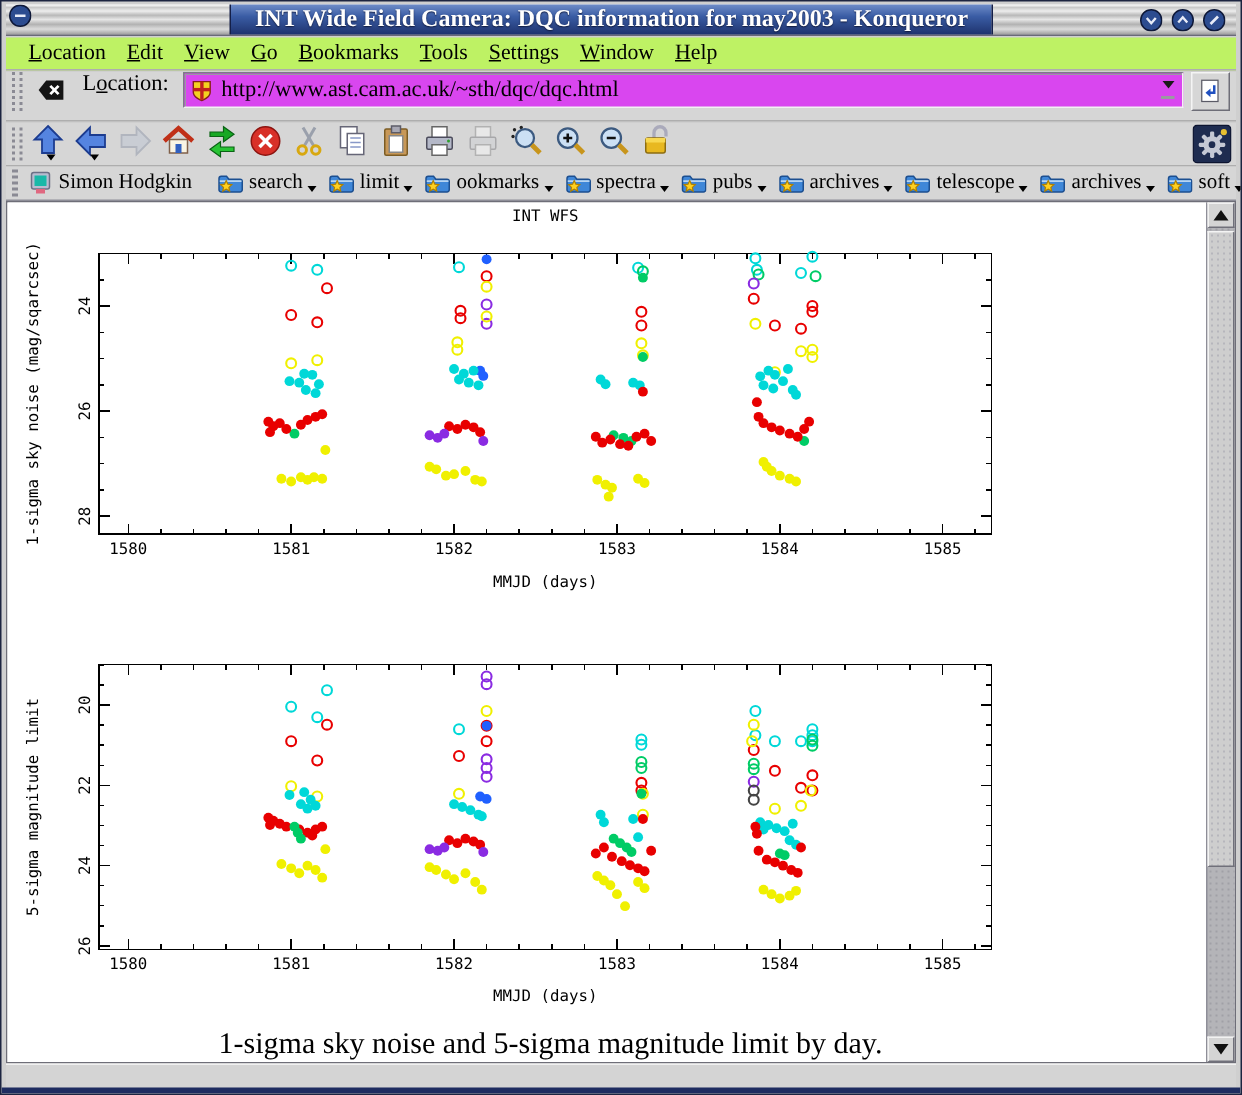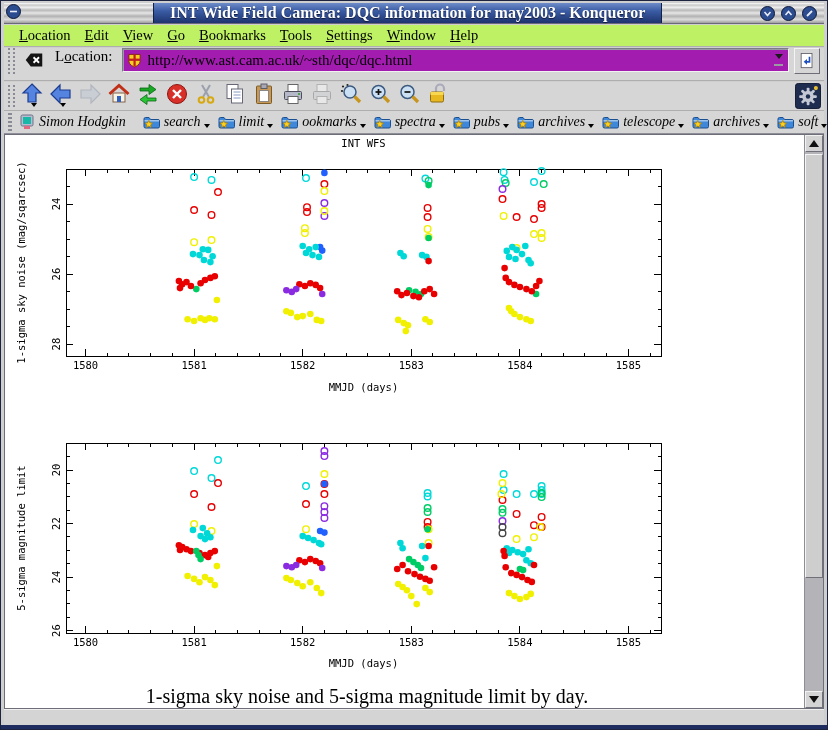--- a/index.html
+++ b/index.html
@@ -21,39 +21,39 @@
   .menubar{position:absolute;top:24px;left:3px;right:3px;height:22px;background:#bef264;
     display:flex;align-items:center;padding-left:8px;font-size:14.5px;border-bottom:1px solid #aeaeae;}
   .menu-item{padding:1px 7px;cursor:pointer;color:#000;}
   .menu-item u{text-decoration:underline;}
   
   .locbar{position:absolute;top:47px;left:3px;right:3px;height:33px;background:#d6d6d6;
     display:flex;align-items:flex-start;gap:5px;padding:0 4px 0 2px;border-bottom:1px solid #aeaeae;}
   .grip{width:7px;height:80%;border-left:2px dotted #8a8a94;border-right:2px dotted #8a8a94;margin:0 2px;cursor:grab;}
   .icon-btn{width:24px;height:24px;display:flex;align-items:center;justify-content:center;cursor:pointer;flex:0 0 auto;}
   .loc-label{font-size:15px;color:#000;padding:0 4px;}
-  .combo{flex:1;height:24px;background:#a21caf;border:1px solid #7c7c86;border-bottom-color:#f2f2f2;border-right-color:#f2f2f2;
+  .combo{flex:1;height:24px;background:#d946ef;border:1px solid #7c7c86;border-bottom-color:#f2f2f2;border-right-color:#f2f2f2;
     box-shadow:inset 1px 1px 0 #9a9aa4;display:flex;align-items:center;padding:0 2px 0 4px;}
   .combo input{flex:1;border:none;outline:none;font-family:"Liberation Serif",serif;font-size:15px;color:#000;background:transparent;padding:0 2px;}
   .combo-arrow{width:15px;height:18px;display:flex;flex-direction:column;align-items:center;justify-content:center;cursor:pointer;}
   .combo-arrow .tri{width:0;height:0;border:4px solid transparent;border-top:5px solid #1a1a1a;margin-bottom:1px;}
   .combo-arrow .bar{width:9px;height:2px;background:#9a9aa0;}
   .go-btn{width:26px;height:26px;background:#d6d6d6;border:1px solid #f4f4f4;border-right-color:#6e6e78;border-bottom-color:#6e6e78;
     display:flex;align-items:center;justify-content:center;cursor:pointer;}
   
   .toolbar{position:absolute;top:81px;left:3px;right:3px;height:29px;background:#d6d6d6;
     display:flex;align-items:center;gap:1px;padding:0 2px;border-bottom:1px solid #aeaeae;}
   .tool-btn{position:relative;width:28px;height:27px;display:flex;align-items:center;justify-content:center;cursor:pointer;flex:0 0 auto;}
   .tool-btn.disabled{opacity:.45;filter:grayscale(60%);cursor:default;}
   .tool-btn .dd{position:absolute;bottom:0px;left:13px;width:0;height:0;border:3px solid transparent;border-top:4px solid #000;}
   .throbber{margin-left:auto;width:28px;height:27px;display:flex;align-items:center;justify-content:center;}
   
   .bmbar{position:absolute;top:110px;left:3px;right:3px;height:23px;background:#d6d6d6;
     display:flex;align-items:center;gap:2px;padding:0 2px;font-size:14px;border-bottom:1px solid #8e8e98;}
-  .bm-item{position:relative;display:flex;align-items:center;gap:4px;padding:0 6px 0 3px;margin-right:6px;cursor:pointer;white-space:nowrap;font-style:italic;}
+  .bm-item{position:relative;display:flex;align-items:center;gap:4px;padding:0 6px 0 3px;margin-right:6px;cursor:pointer;white-space:nowrap;}
   .bm-item .dd{position:absolute;bottom:-1px;right:-3px;width:0;height:0;border:3px solid transparent;border-top:4px solid #000;}
   
   .viewport{position:absolute;top:133px;left:3px;right:3px;bottom:20px;border:1px solid #6e6e78;background:#fff;}
   .content{position:absolute;top:0;left:0;right:19px;bottom:0;background:#fff;overflow:hidden;}
   .plot-svg{position:absolute;left:0;font-family:"DejaVu Sans Mono",monospace;}
   #plot1{top:0;}
   #plot2{top:300px;}
   .caption{position:absolute;top:550px;left:0;width:724px;text-align:center;font-size:20px;color:#000;}
   
   .scrollbar{position:absolute;top:0;right:0;bottom:0;width:19px;background:#b4b4b8;

